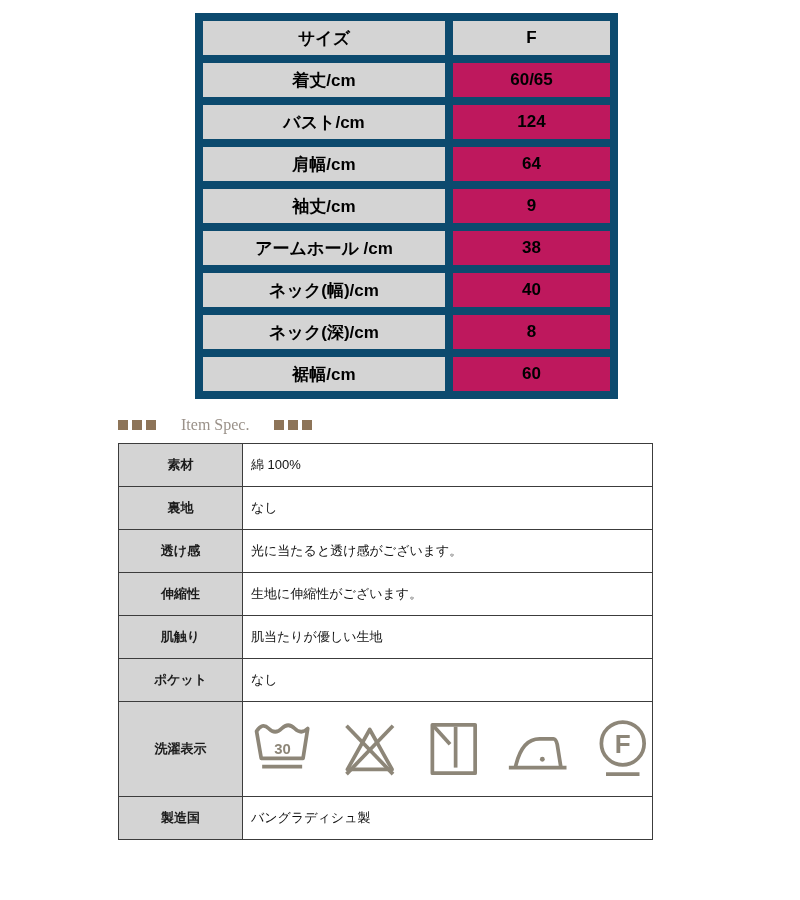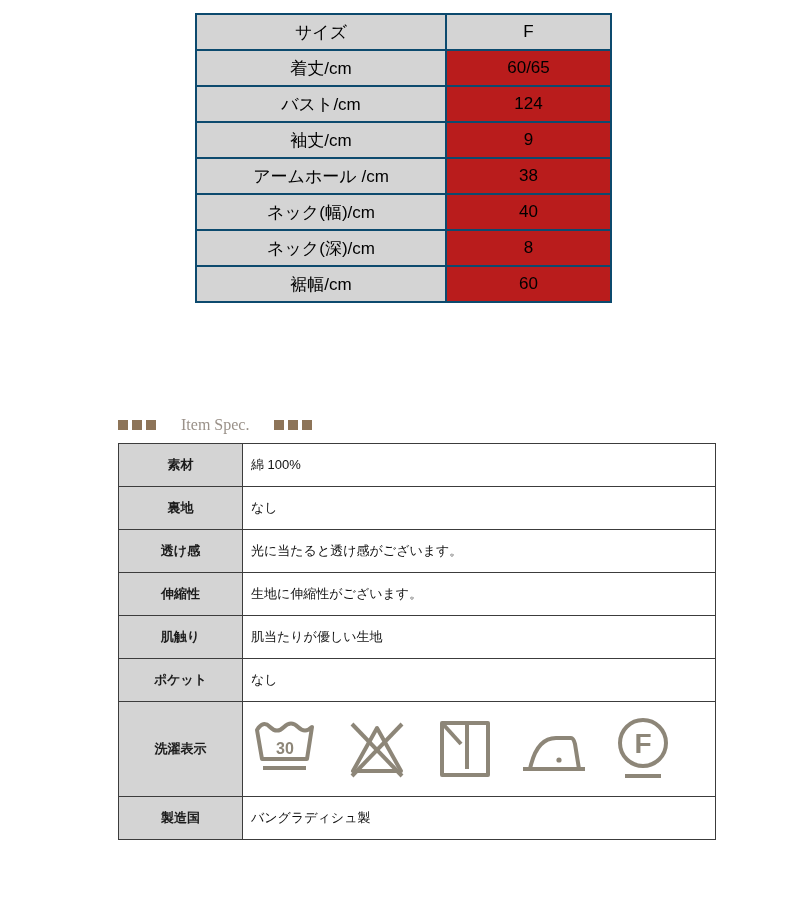--- a/index.html
+++ b/index.html
@@ -15,34 +15,34 @@
   
   .size-table {
     position: absolute;
     left: 195px;
     top: 13px;
     width: 415px;
     border-collapse: collapse;
     table-layout: fixed;
   }
   .size-table th, .size-table td {
-    border: 2px solid #0c4a6e;
+    border: 8px solid #0c4a6e;
     height: 34px;
     padding: 0;
     text-align: center;
     vertical-align: middle;
     font-size: 17px;
-    font-weight: normal;
+    font-weight: bold;
     color: #000;
   }
   .size-table col.c-label { width: 250px; }
   .size-table col.c-value { width: 165px; }
   .size-table th { background: #d4d4d4; }
   .size-table thead td { background: #d4d4d4; }
-  .size-table tbody td { background: #b91c1c; }
+  .size-table tbody td { background: #be185d; }
 
   
   .item-spec {
     position: absolute;
     left: 118px;
     top: 417px;
     height: 16px;
     display: flex;
     align-items: center;
     gap: 25px;
@@ -59,21 +59,21 @@
     font-size: 16px;
     color: #9a9189;
     line-height: 1;
   }
 
   
   .spec-table {
     position: absolute;
     left: 118px;
     top: 443px;
-    width: 598px;
+    width: 535px;
     border-collapse: collapse;
     table-layout: fixed;
   }
   .spec-table col.c-label { width: 124px; }
   .spec-table th, .spec-table td {
     border: 1px solid #3c3c3c;
     padding: 0;
     font-size: 13px;
     vertical-align: middle;
   }
@@ -131,20 +131,24 @@
   <tbody id="size-rows">
       <tr>
         <th>着丈/cm</th>
         <td>60/65</td>
       </tr>
       <tr>
         <th>バスト/cm</th>
         <td>124</td>
       </tr>
       <tr>
+        <th>肩幅/cm</th>
+        <td>64</td>
+      </tr>
+      <tr>
         <th>袖丈/cm</th>
         <td>9</td>
       </tr>
       <tr>
         <th>アームホール /cm</th>
         <td>38</td>
       </tr>
       <tr>
         <th>ネック(幅)/cm</th>
         <td>40</td>

